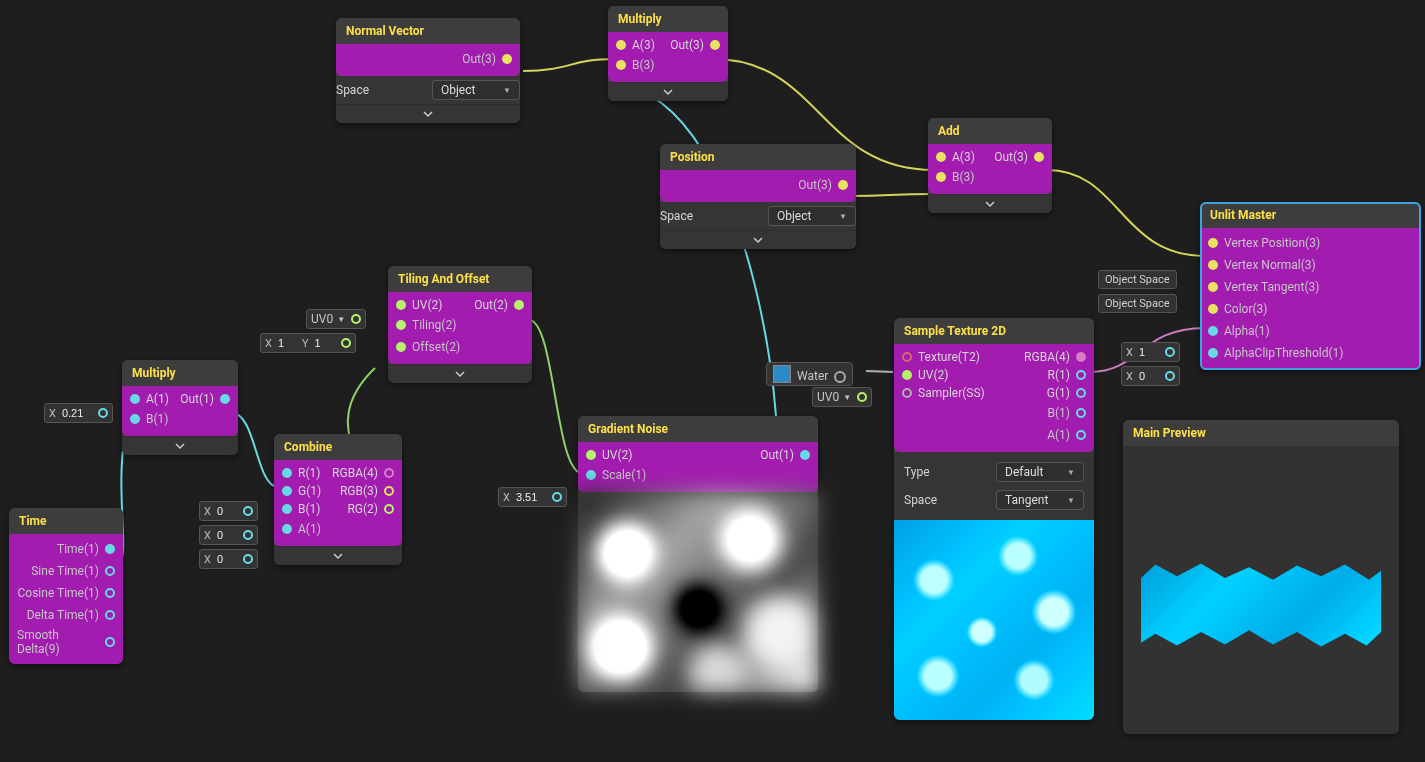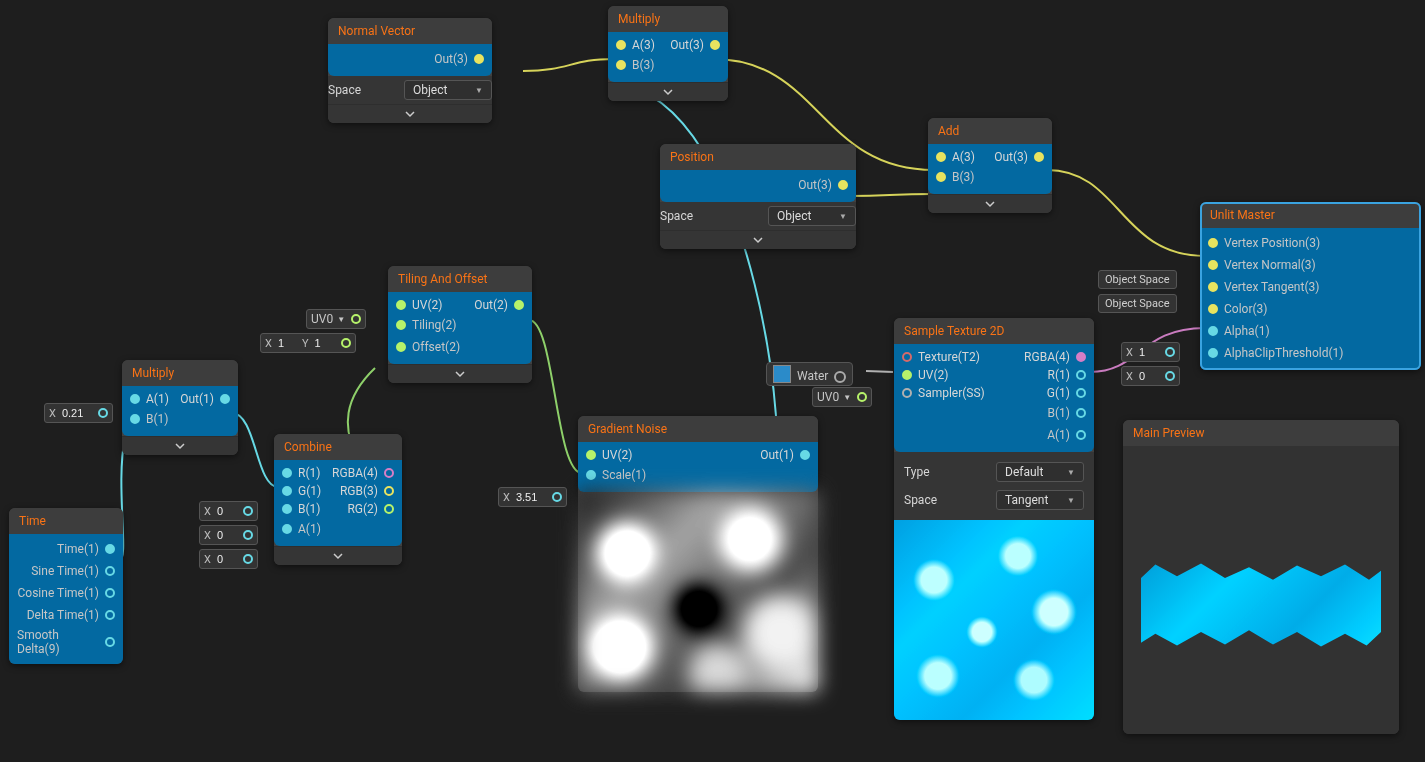--- a/index.html
+++ b/index.html
@@ -1,21 +1,21 @@
 <!DOCTYPE html>
 <html><head>
 <meta charset="utf-8">
 <style>
 html,body{margin:0;padding:0;background:#1e1e1e;color:#c6c6c6;font-family:-apple-system,BlinkMacSystemFont,"Segoe UI",Roboto,Helvetica,Arial,sans-serif;font-size:12px;overflow:hidden;width:1425px;height:762px}
 #canvas{position:relative;width:1425px;height:762px}
 svg.wires{position:absolute;top:0;left:0;width:1425px;height:762px;pointer-events:none}
 .node{position:absolute;background:#404040;border-radius:6px;box-shadow:0 2px 6px rgba(0,0,0,.5);color:#d6d6d6}
 .node.selected{outline:2px solid #3aa3e0;outline-offset:-2px}
-.header{background:#3d3d3d;border-radius:6px 6px 0 0;padding:6px 10px;font-weight:400;color:#f97316}
-.body{background:#0369a1;border-radius:0 0 6px 6px;padding:4px 8px 6px 8px}
+.header{background:#3d3d3d;border-radius:6px 6px 0 0;padding:6px 10px;font-weight:700;color:#fde047}
+.body{background:#a21caf;border-radius:0 0 6px 6px;padding:4px 8px 6px 8px}
 .row{display:flex;align-items:center;justify-content:space-between;padding:2px 0;min-height:18px}
 .row.left{justify-content:flex-start;gap:6px}
 .row.right{justify-content:flex-end;gap:6px}
 .row .lab{color:#c6c6c6}
 .port{width:10px;height:10px;border-radius:50%;border:2px solid;background:transparent;display:inline-block;box-sizing:border-box}
 .port.filled{background:currentColor}
 .port.green{color:#b6f26a}
 .port.cyan{color:#67d9e5}
 .port.magenta{color:#d67ec6}
 .port.yellow{color:#e8e35f}
@@ -64,21 +64,21 @@
 
   <path d="M119 561 C 130 561 115 487 125 437" stroke="#67d9e5" stroke-width="2" fill="none"></path>
   <path d="M232 413 C 256 413 256 487 278 487" stroke="#67d9e5" stroke-width="2" fill="none"></path>
   <path d="M773 473 C 790 473 760 100 614 83" stroke="#67d9e5" stroke-width="2" fill="none"></path>
 
   <path d="M1090 372 C 1140 372 1140 328 1205 328" stroke="#c97bbf" stroke-width="2" fill="none"></path>
 
   <path d="M866 371 C 880 371 880 372 893 372" stroke="#b0b0b0" stroke-width="2" fill="none"></path>
 </svg>
 
-<div class="node" style="left:328px;top:18px;width:164px">
+<div class="node" style="left:336px;top:18px;width:184px">
   <div class="header">Normal Vector</div>
   <div class="body">
     <div class="row right">
           <span class="lab">Out(3)</span>
           <span class="port yellow filled"></span>
         </div>
   </div>
   <div class="section propRow">
     <span>Space</span>
     <div class="select">

